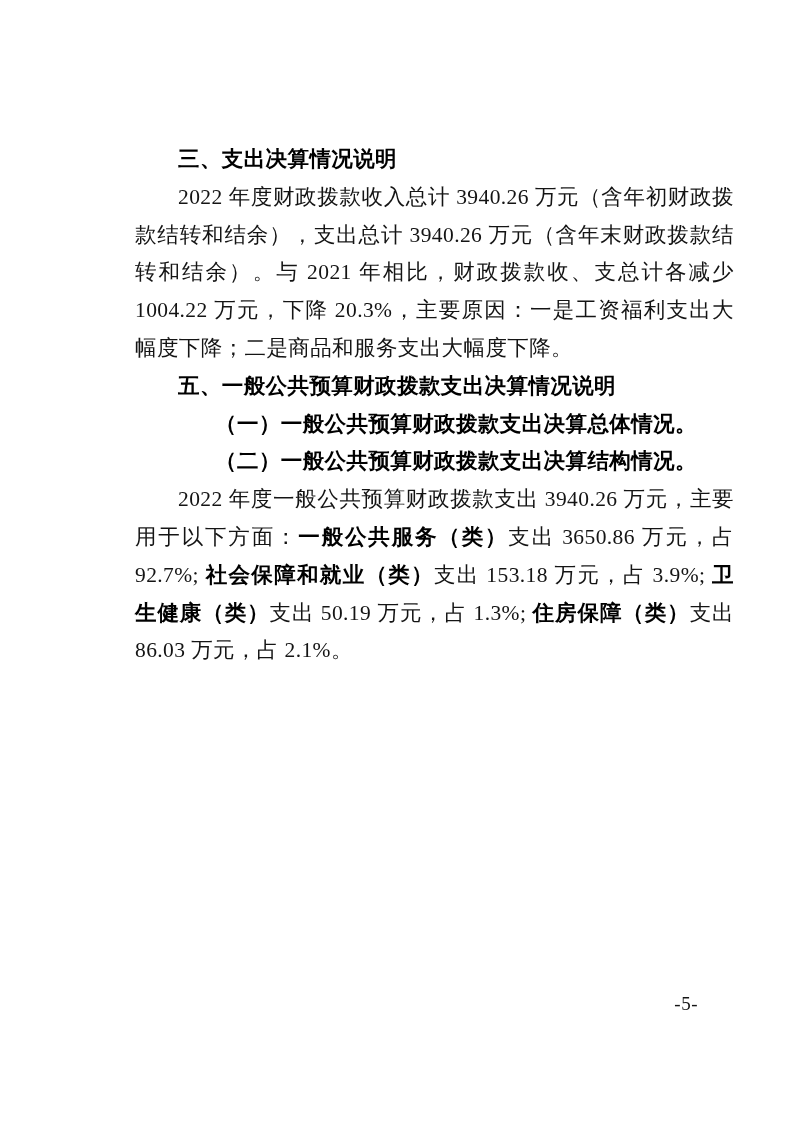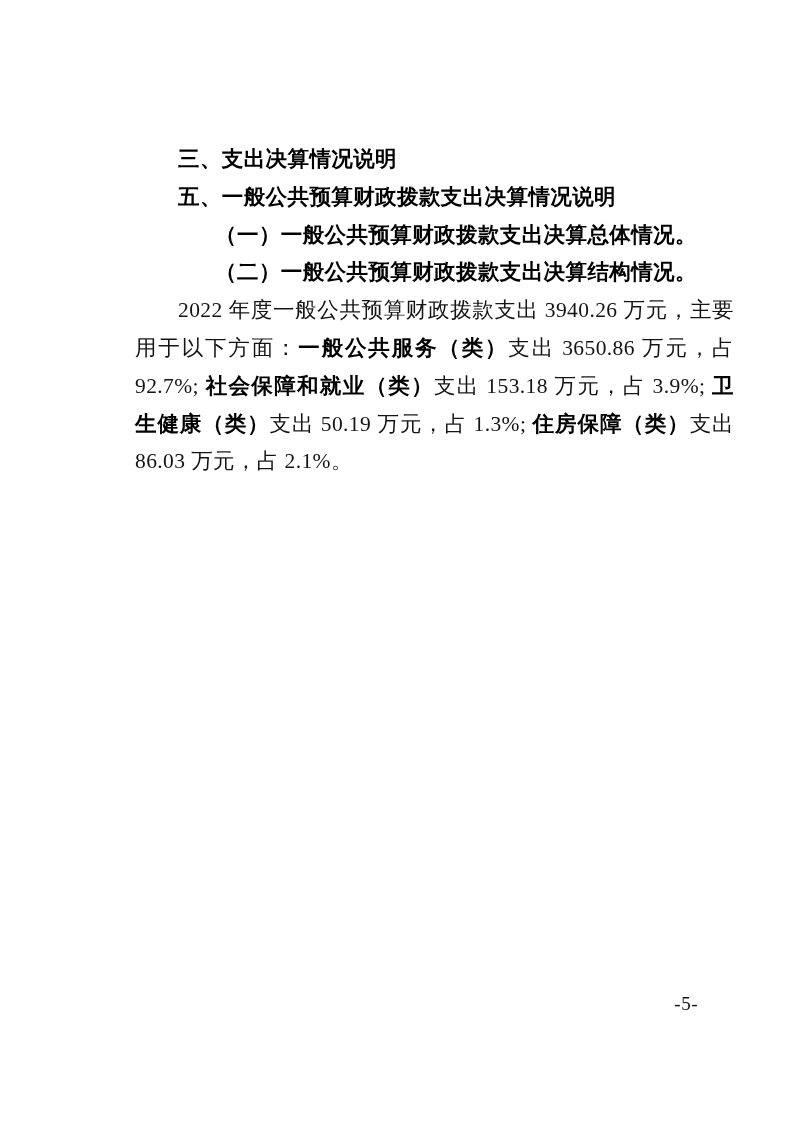--- a/index.html
+++ b/index.html
@@ -68,20 +68,21 @@
 </head>
 <body>
 
 <div class="page">
   <div class="doc">
 
     <h2 class="heading-sans">三、支出决算情况说明</h2>
 
 
 
+    <p class="body-para">2022 年度财政拨款收入总计 3940.26 万元（含年初财政拨款结转和结余），支出总计 3940.26 万元（含年末财政拨款结转和结余）。与 2021 年相比，财政拨款收、支总计各减少 1004.22 万元，下降 20.3%，主要原因：一是工资福利支出大幅度下降；二是商品和服务支出大幅度下降。</p>
 
     <h2 class="heading-sans">五、一般公共预算财政拨款支出决算情况说明</h2>
 
     <h3 class="subheading-serif">（一）一般公共预算财政拨款支出决算总体情况。</h3>
 
 
     <h3 class="subheading-serif">（二）一般公共预算财政拨款支出决算结构情况。</h3>
 
     <p class="body-para"><span class="">2022 年度一般公共预算财政拨款支出 3940.26 万元，主要用于以下方面：</span><span class="seg-bold">一般公共服务（类）</span><span class="">支出 3650.86 万元，占 92.7%; </span><span class="seg-bold">社会保障和就业（类）</span><span class="">支出 153.18 万元，占 3.9%; </span><span class="seg-bold">卫生健康（类）</span><span class="">支出 50.19 万元，占 1.3%; </span><span class="seg-bold">住房保障（类）</span><span class="">支出 86.03 万元，占 2.1%。</span></p>
 

